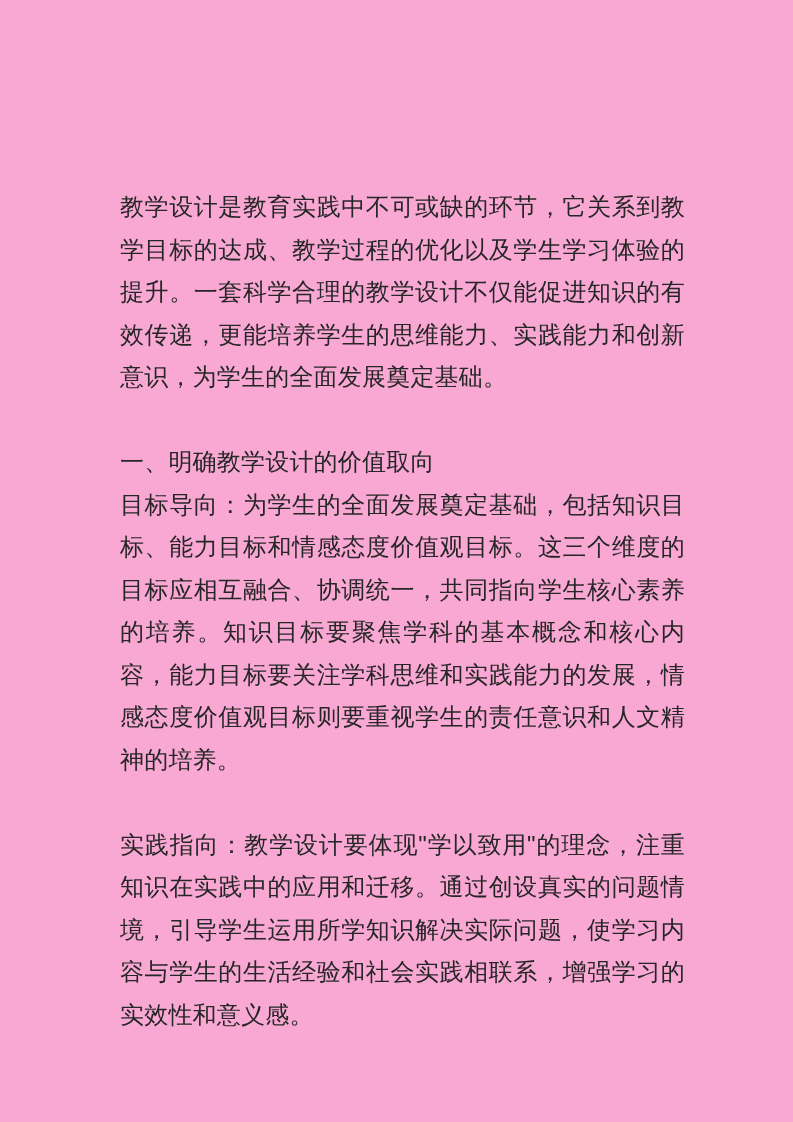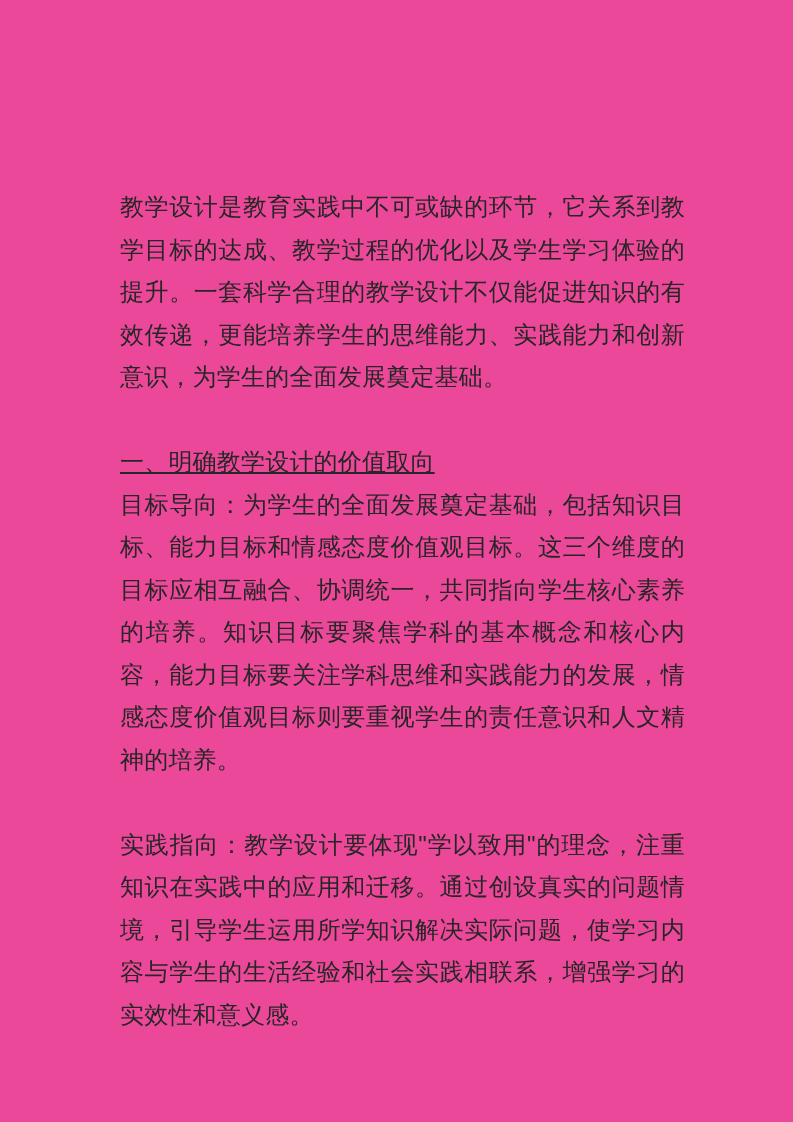--- a/index.html
+++ b/index.html
@@ -5,36 +5,35 @@
   html, body {
     margin: 0;
     padding: 0;
     background: #ffffff;
   }
   .page {
     position: relative;
     width: 793px;
     height: 1122px;
     box-sizing: border-box;
-    background: #ec4899;
+    background: #f9a8d4;
     overflow: hidden;
     padding: 186px 108px 0 120px;
     font-family: "Liberation Sans", "DejaVu Sans", sans-serif;
     font-size: 24px;
     line-height: 42.5px;
     color: #262626;
     text-align: justify;
     letter-spacing: 0.2px;
   }
   .para {
     margin: 0 0 42.5px 0;
   }
   .heading {
     margin: 0;
-    text-decoration: underline;
   }
   .section-body {
     margin: 0 0 42.5px 0;
   }
 </style>
 </head>
 <body>
 
 <div class="page">
   <p class="para">教学设计是教育实践中不可或缺的环节，它关系到教学目标的达成、教学过程的优化以及学生学习体验的提升。一套科学合理的教学设计不仅能促进知识的有效传递，更能培养学生的思维能力、实践能力和创新意识，为学生的全面发展奠定基础。</p>

